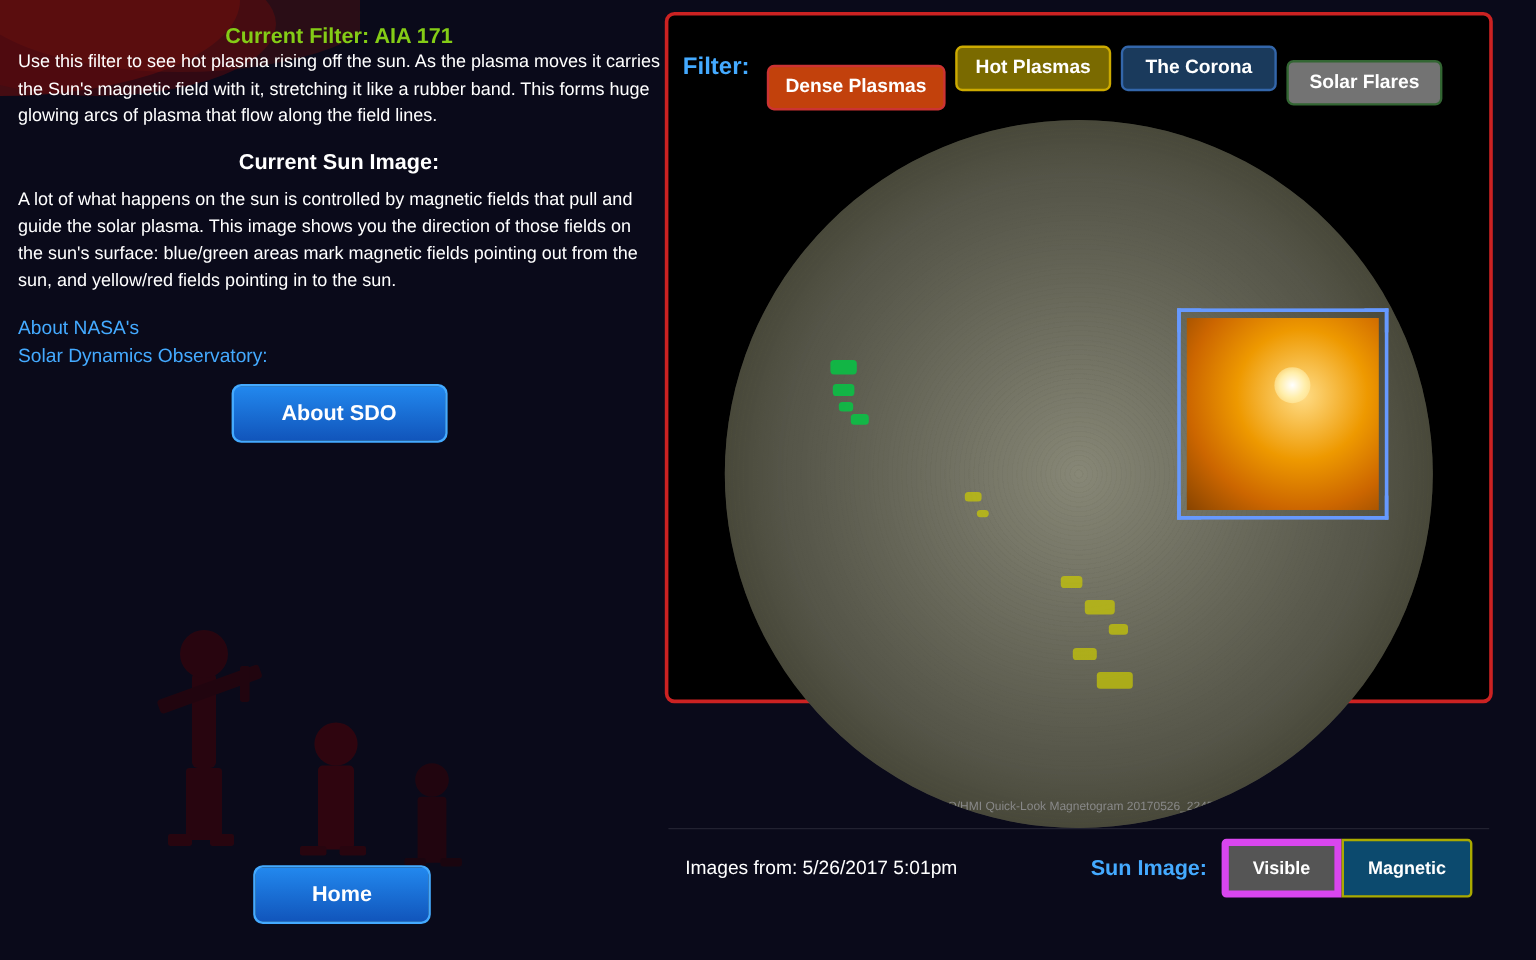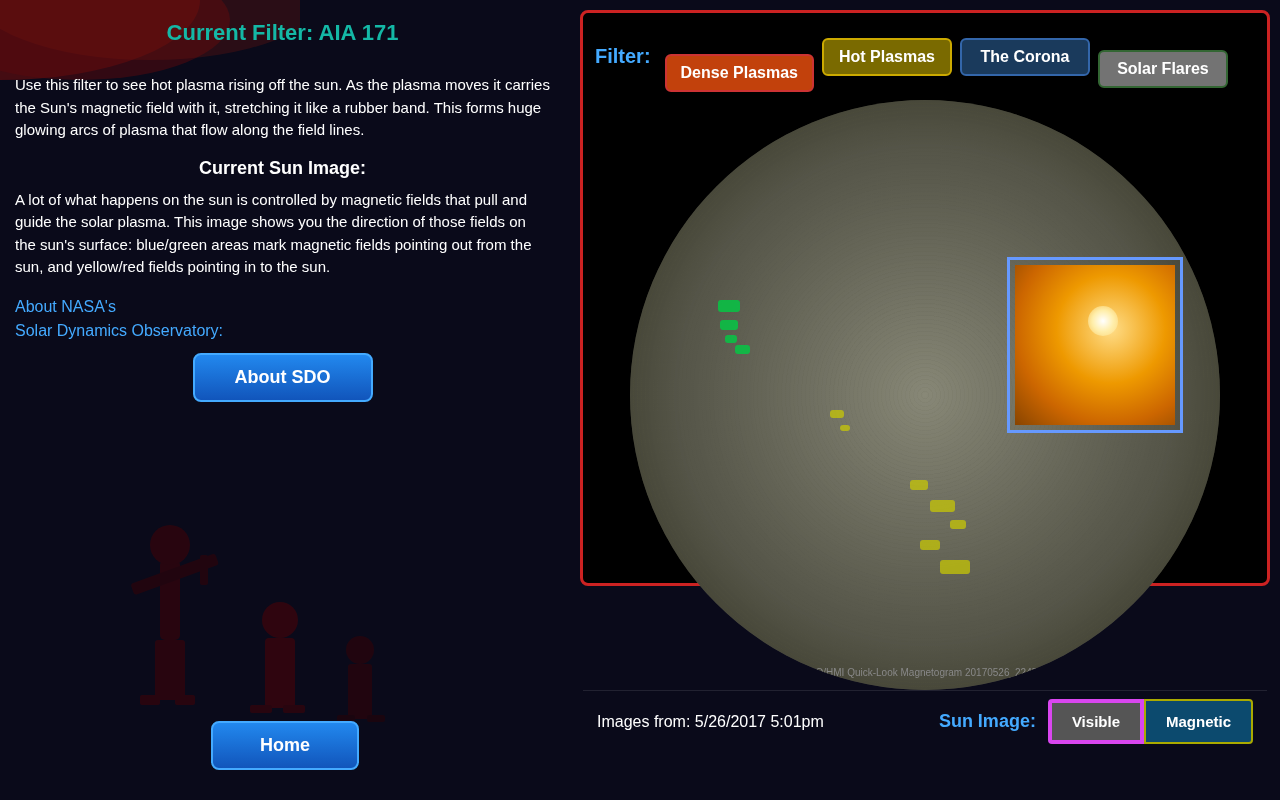--- a/index.html
+++ b/index.html
@@ -18,44 +18,44 @@
       position: absolute;
       left: 0; top: 0;
       width: 570px;
       height: 800px;
       z-index: 1;
       padding: 20px 20px 20px 15px;
     }
 
     .right-panel {
       position: absolute;
-      left: 570px; top: 0;
+      left: 544px; top: 0;
       width: 710px;
       height: 596px;
       z-index: 1;
     }
 
     
     .page-title {
       font-size: 62px;
       font-weight: bold;
       color: #ff3333;
       text-shadow: 2px 2px 8px #ff0000, 0 0 20px #ff4444;
       font-style: italic;
       margin-bottom: 10px;
       line-height: 1;
     }
 
     
     .current-filter-label {
-      font-size: 22px;
-      font-weight: bold;
-      color: #14b8a6;
+      font-size: 18px;
+      font-weight: bold;
+      color: #84cc16;
       text-align: center;
-      margin-bottom: 28px;
+      margin-bottom: 0;
     }
 
     
     .description-text {
       font-size: 15px;
       color: white;
       line-height: 1.5;
       margin-bottom: 16px;
     }
 
@@ -283,21 +283,21 @@
       display: flex;
       gap: 0;
     }
 
     .view-btn {
       padding: 10px 20px;
       font-size: 15px;
       font-weight: bold;
       color: white;
       cursor: pointer;
-      border: 4px solid #d946ef;
+      border: 6px solid #d946ef;
     }
 
     .view-btn-visible {
       background: #555555;
       border-radius: 4px 0 0 4px;
     }
 
     .view-btn-magnetic {
       background: #0c4a6e;
       border: 2px solid #aaaa00;

